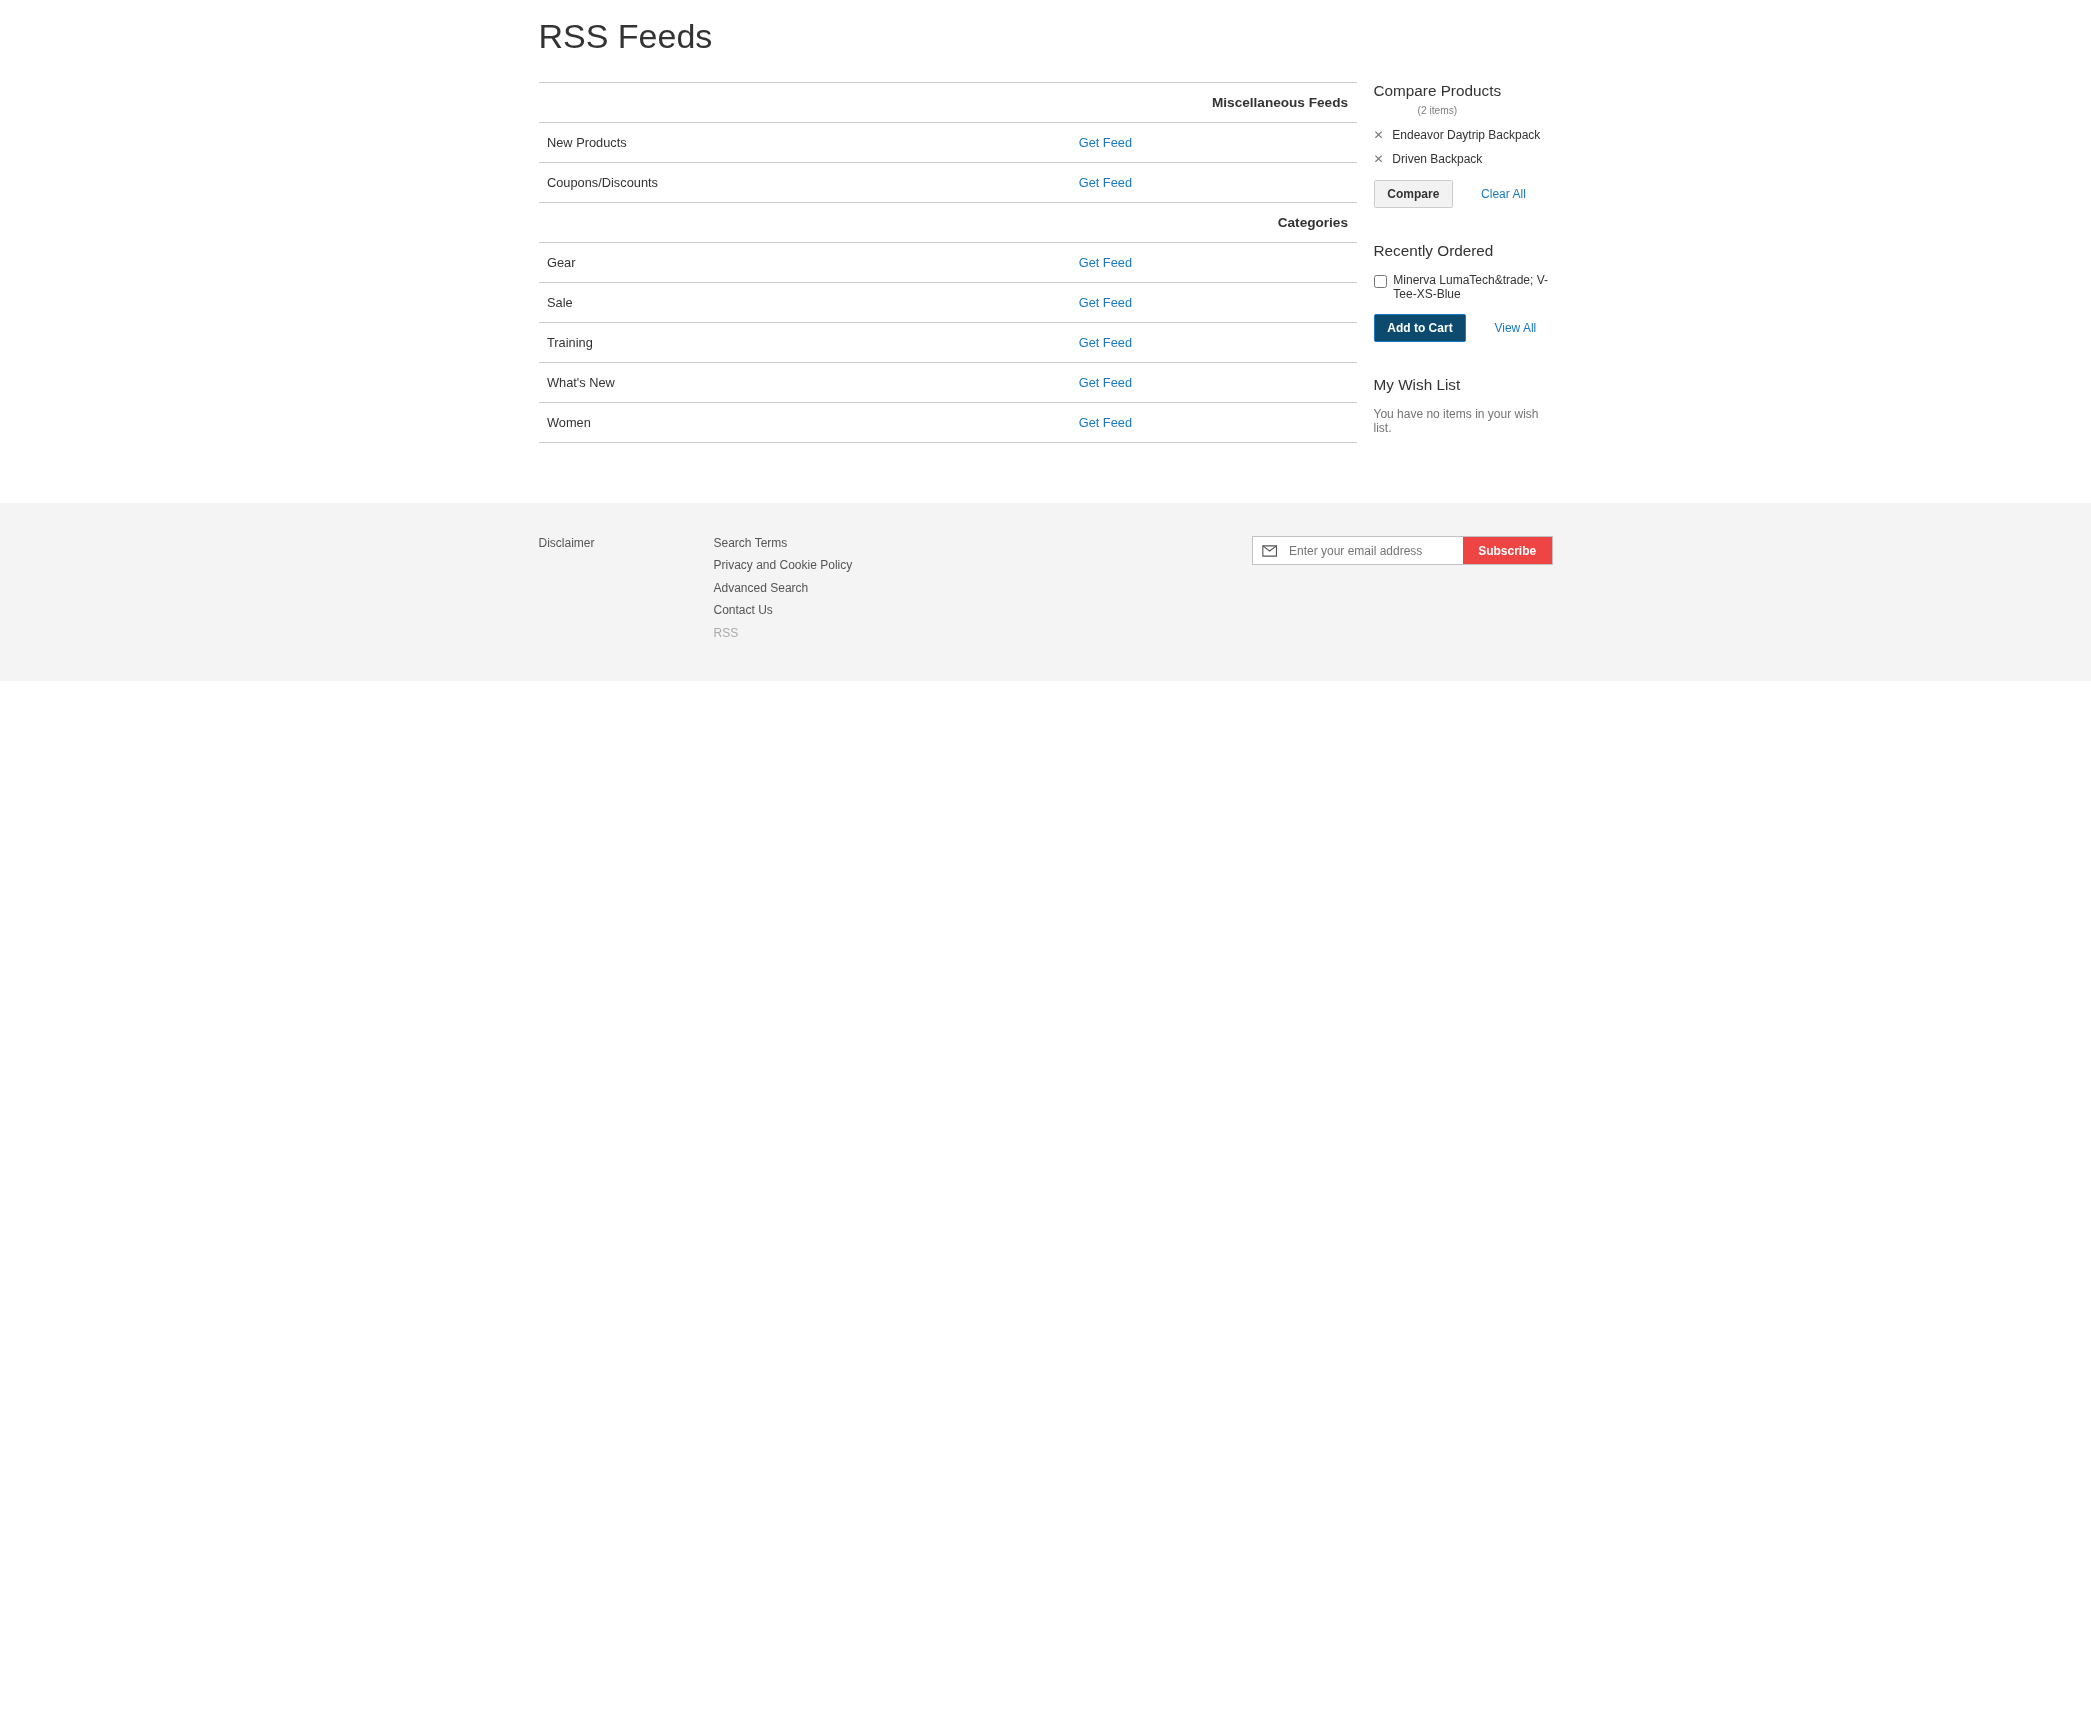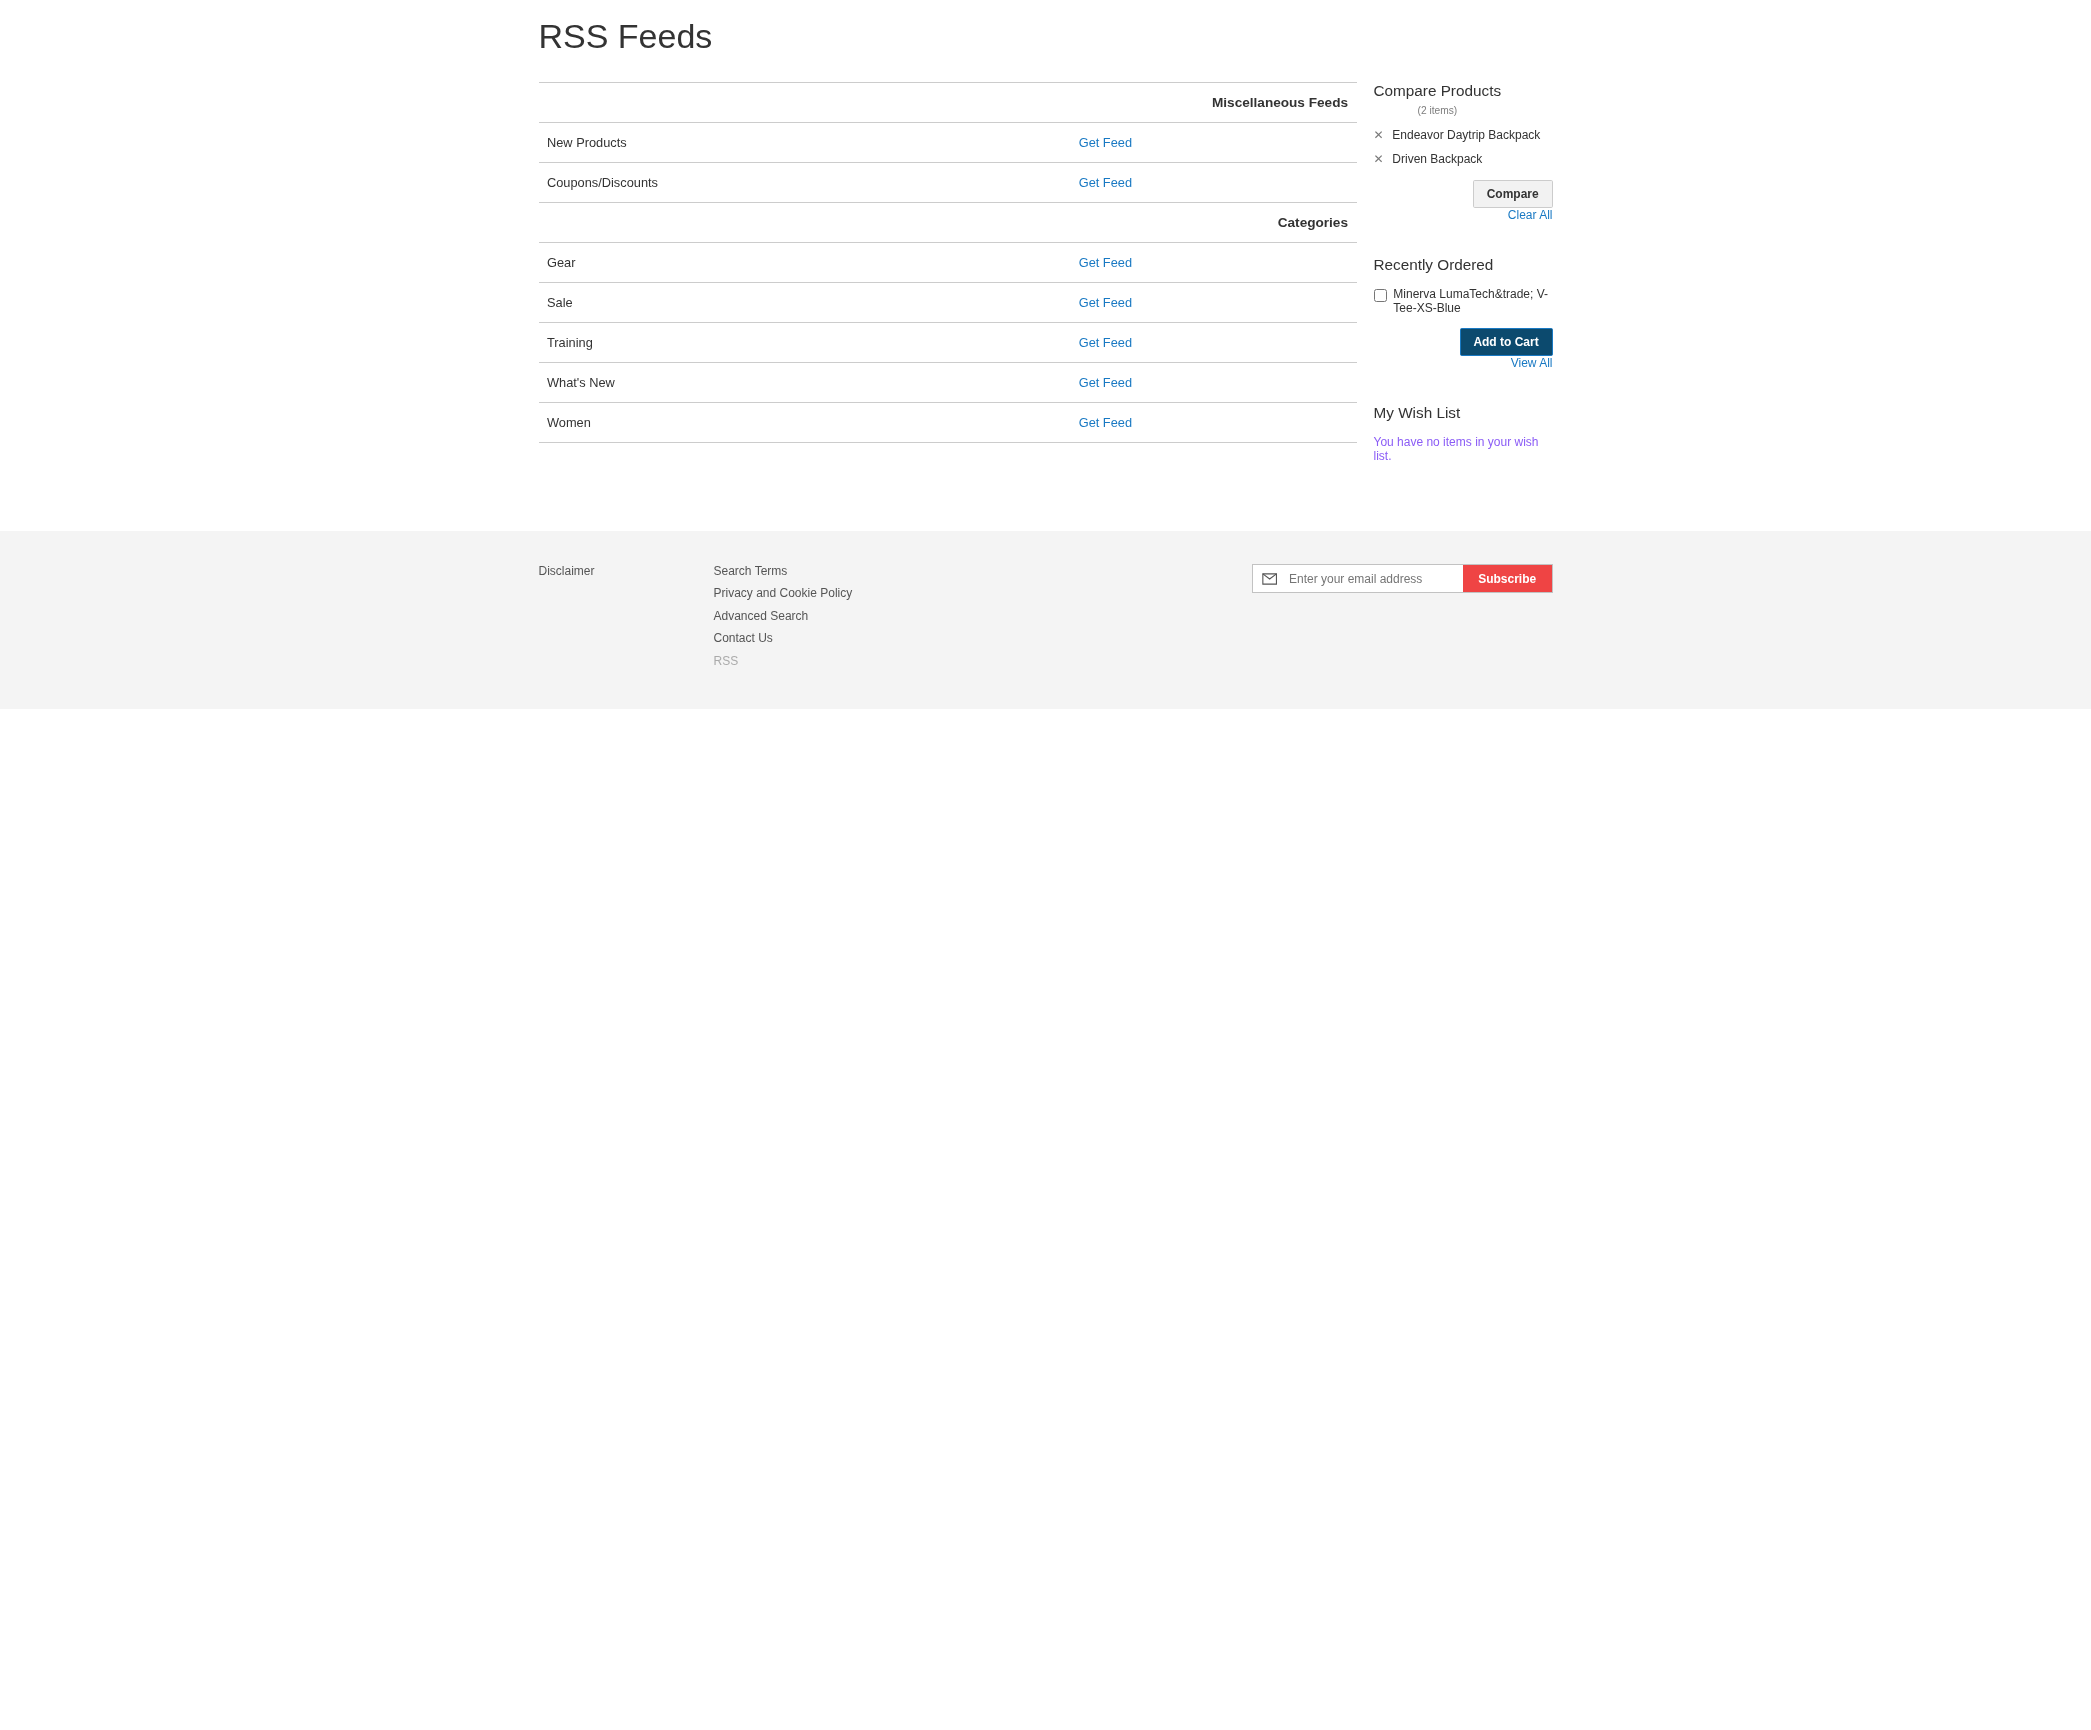--- a/index.html
+++ b/index.html
@@ -86,24 +86,23 @@
     line-height: 15.3px;
     color: #777;
     width: 12px;
     flex-shrink: 0;
   }
   .reorder-item input[type="checkbox"] {
     margin-top: 1.7px;
   }
   .actions-toolbar {
     display: flex;
-    align-items: flex-end;
-    gap: 0;
+    align-items: center;
+    gap: 28px;
     margin-top: 12.8px;
-    flex-direction: column;
   }
   .btn {
     display: inline-block;
     padding: 6px 12.8px;
     font-size: 12px;
     font-weight: 600;
     border: 0.9px solid #ccc;
     background: #f2f2f2;
     color: #333;
     cursor: pointer;
@@ -113,21 +112,21 @@
     background: #0c4a6e;
     border-color: #1979c3;
     color: #fff;
   }
   .link-action {
     color: #1979c3;
     text-decoration: none;
     font-size: 12px;
     cursor: pointer;
   }
-  .wishlist-empty { font-size: 12px; color: #8b5cf6; }
+  .wishlist-empty { font-size: 12px; color: #737373; }
 
   .footer {
     background: #f4f4f4;
     padding: 21px 0 21px 0;
   }
   .footer-inner {
     width: 1014px;
     margin: 12px auto;
     display: flex;
     align-items: flex-start;

